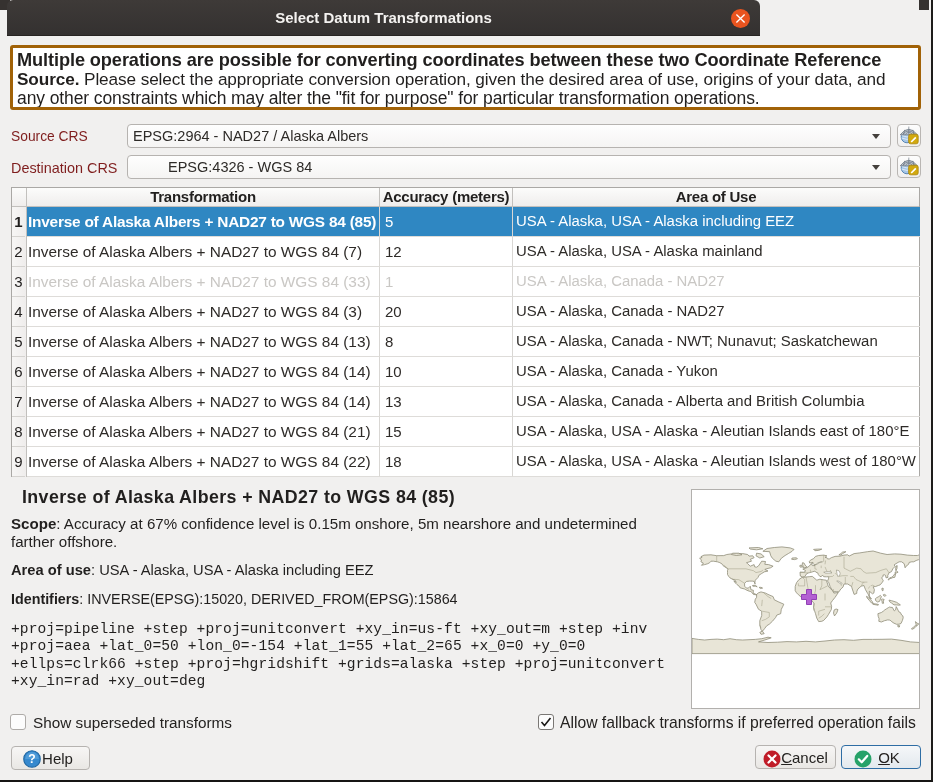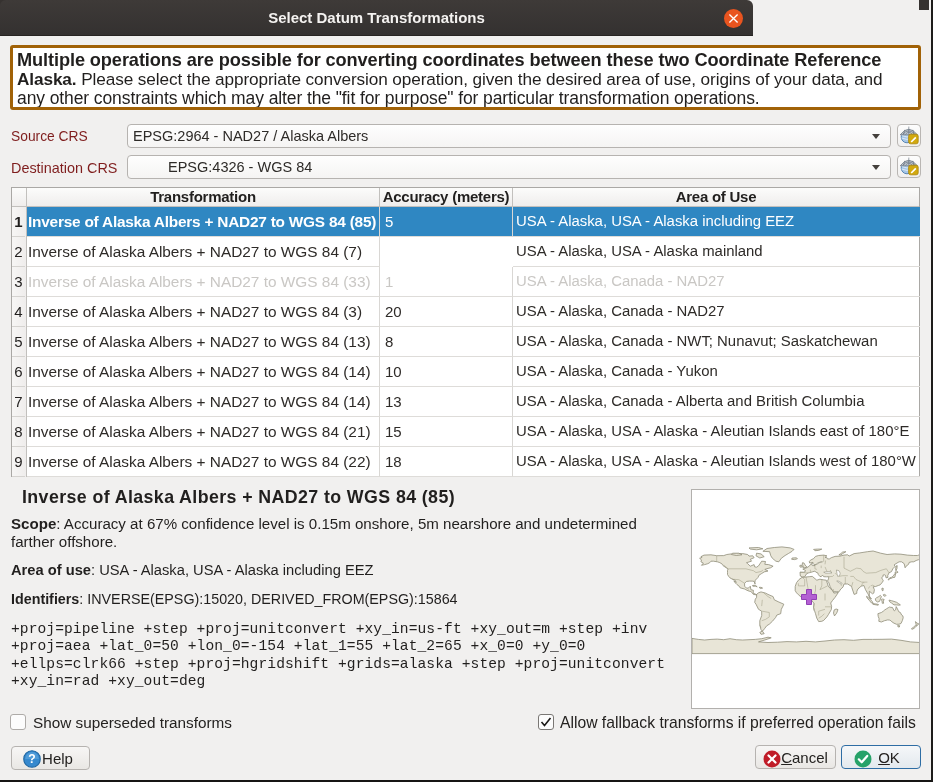--- a/index.html
+++ b/index.html
@@ -7,21 +7,21 @@
 body {
   font-family:"Liberation Sans", sans-serif;
   font-size:15px;
   color:#2e2b28;
   background:#f1f0ef;
   position:relative;
   border-right:2px solid #1d1c1b;
   border-bottom:2px solid #161514;
 }
 .titlebar {
-  position:absolute; left:0; top:0; width:753px; height:36px;
+  position:absolute; left:7px; top:0; width:753px; height:36px;
   background:linear-gradient(#3e3a38, #343130);
   border-bottom:1px solid #272422;
   border-radius:6px 6px 0 0;
 }
 .title {
   position:absolute; left:0; right:0; top:9px; text-align:center;
   color:#f4f2f0; font-weight:bold; font-size:15px;
 }
 .closebtn {
   position:absolute; right:10px; top:8.5px; width:19px; height:19px;
@@ -108,21 +108,21 @@
   <div class="title">Select Datum Transformations</div>
   <div class="closebtn">
       <svg width="19" height="19" viewBox="0 0 19 19">
         <path d="M5.4 5.4 L13.6 13.6 M13.6 5.4 L5.4 13.6" stroke="#fff" stroke-width="1.35"></path>
       </svg>
     </div>
 </div>
 
 <div class="infobox">
     <div style="white-space:nowrap; font-size:18.2px;"><b>Multiple operations are possible for converting coordinates between these two Coordinate Reference</b></div>
-<div style="white-space:nowrap; font-size:17.2px;"><b>Alaska.</b> Please select the appropriate conversion operation, given the desired area of use, origins of your data, and</div>
+<div style="white-space:nowrap; font-size:17.2px;"><b>Source.</b> Please select the appropriate conversion operation, given the desired area of use, origins of your data, and</div>
 <div style="white-space:nowrap; font-size:17.5px;">any other constraints which may alter the "fit for purpose" for particular transformation operations.</div>
   </div>
 
 <div class="lbl" style="left:11px; top:129px; font-size:13.8px;">Source CRS</div>
 <div class="combo" style="top:124px;">EPSG:2964 - NAD27 / Alaska Albers<span class="arrow"></span></div>
 <div class="crsbtn" style="top:124px;"><svg width="22" height="21" viewBox="0 0 22 21">
   <circle cx="9" cy="12" r="5.8" fill="#a6c6e6" stroke="#4a7cb0" stroke-width="0.9"></circle>
   <path d="M3.6 10.5 Q9 13.5 14.4 10.5 M3.4 13 Q9 15.8 14.6 13" stroke="#ddeaf6" stroke-width="1" fill="none"></path>
   <path d="M2.2 9.8 Q10.7 -1.2 19.4 9.8 Z" fill="#c2c9d1" stroke="#707b87" stroke-width="0.8"></path>
   <path d="M4.6 9.4 Q10.8 2.4 17 9.4 M7.4 9.4 Q10.8 5 14.4 9.4 M10.8 1.6 L10.8 9.6 M6.8 4.8 L5.6 9.4 M14.8 4.8 L16 9.4" stroke="#5d6875" stroke-width="0.6" fill="none"></path>
@@ -156,20 +156,21 @@
   <div class="num" style="top:199px;">7</div>
   <div class="num" style="top:229px;">8</div>
   <div class="num" style="top:259px;">9</div>
   <div class="row sel" style="top:19px;">
       <div class="c1">Inverse of Alaska Albers + NAD27 to WGS 84 (85)</div>
       <div class="c2">5</div>
       <div class="c3">USA - Alaska, USA - Alaska including EEZ</div>
     </div>
   <div class="row" style="top:49px;">
       <div class="c1">Inverse of Alaska Albers + NAD27 to WGS 84 (7)</div>
+      <div class="c2">12</div>
       <div class="c3">USA - Alaska, USA - Alaska mainland</div>
     </div>
   <div class="row dis" style="top:79px;">
       <div class="c1">Inverse of Alaska Albers + NAD27 to WGS 84 (33)</div>
       <div class="c2">1</div>
       <div class="c3">USA - Alaska, Canada - NAD27</div>
     </div>
   <div class="row" style="top:109px;">
       <div class="c1">Inverse of Alaska Albers + NAD27 to WGS 84 (3)</div>
       <div class="c2">20</div>

